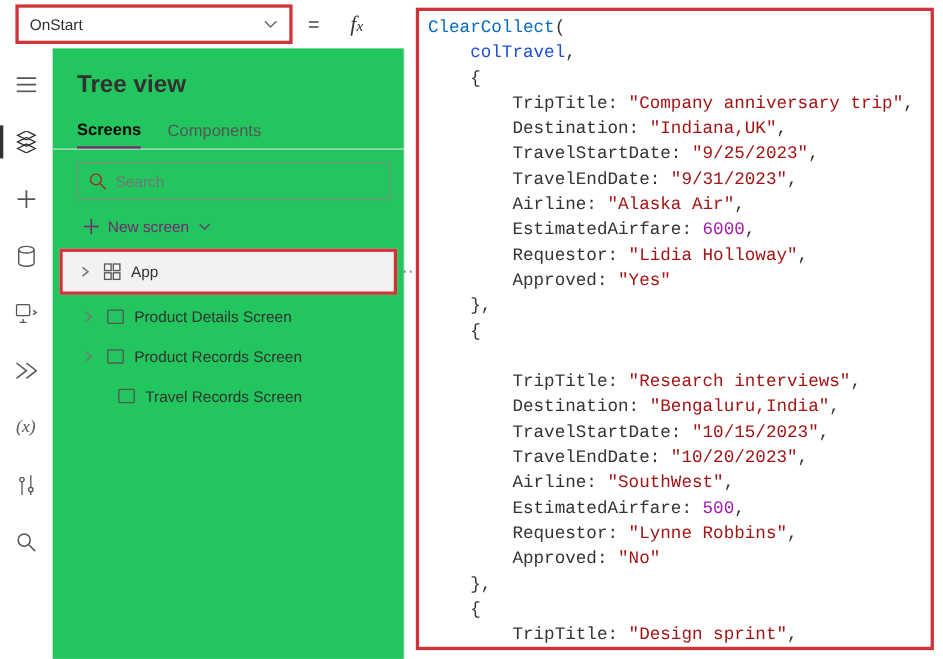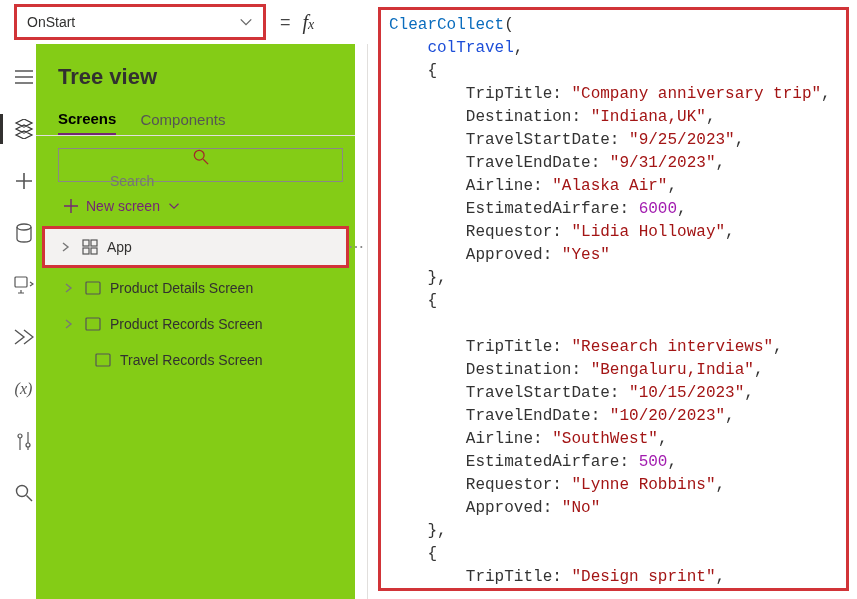--- a/index.html
+++ b/index.html
@@ -26,21 +26,21 @@
     height: 36px;
     display: flex;
     align-items: center;
     padding: 0 10px;
     justify-content: space-between;
     background: #fff;
   }
   .prop-dropdown span { font-size: 14px; }
   .chev { color: #555; }
   .eq { font-size: 18px; color: #444; margin-left: 6px; }
-  .fx { font-style: italic; font-family: "Times New Roman", serif; font-size: 20px; color: #333; margin-left: 4px; }
+  .fx { font-style: italic; font-family: "Times New Roman", serif; font-size: 20px; color: #333; margin-left: 20px; }
   .vdiv {
     position: absolute;
     left: 367px;
     top: 44px;
     bottom: 0;
     width: 1px;
     background: #e1dfdd;
   }
   .formula-box {
     position: absolute;
@@ -87,41 +87,40 @@
     content:"";
     position:absolute;
     left:-13px;
     top:-4px;
     bottom:-4px;
     width:3px;
     background:#323130;
   }
   .tree-panel {
     position: absolute;
-    left: 36px;
+    left: 48px;
     top: 44px;
     width: 319px;
     bottom: 0;
     padding: 20px 12px 0 22px;
-    background:#84cc16;
+    background:#22c55e;
   }
   .tree-title { font-size: 22px; font-weight: 600; margin-bottom: 20px; }
   .tabs { display:flex; gap: 24px; margin-bottom: 14px; font-size: 15px; align-items: center; }
   .tab { padding-bottom: 6px; color:#555; cursor:pointer; }
   .tab.active { color:#000; font-weight:600; border-bottom: 2px solid #742774; }
   .tabs-underline { border-bottom:1px solid #e1dfdd; margin: -14px -12px 12px -22px; }
   .search {
     border:1px solid #8a8886;
     height: 34px;
     display:flex;
     align-items:center;
     gap:8px;
     padding: 0 10px;
     margin-bottom: 12px;
-    flex-direction: column;
   }
   .search input { border:none; outline:none; flex:1; font-size:14px; background:transparent; }
   .new-screen { color:#742774; display:flex; align-items:center; gap:8px; padding: 4px 6px; margin-bottom: 8px; cursor:pointer; }
   .tree-item {
     display:flex;
     align-items:center;
     gap:8px;
     height: 36px;
     padding: 0 6px;
     cursor:pointer;

